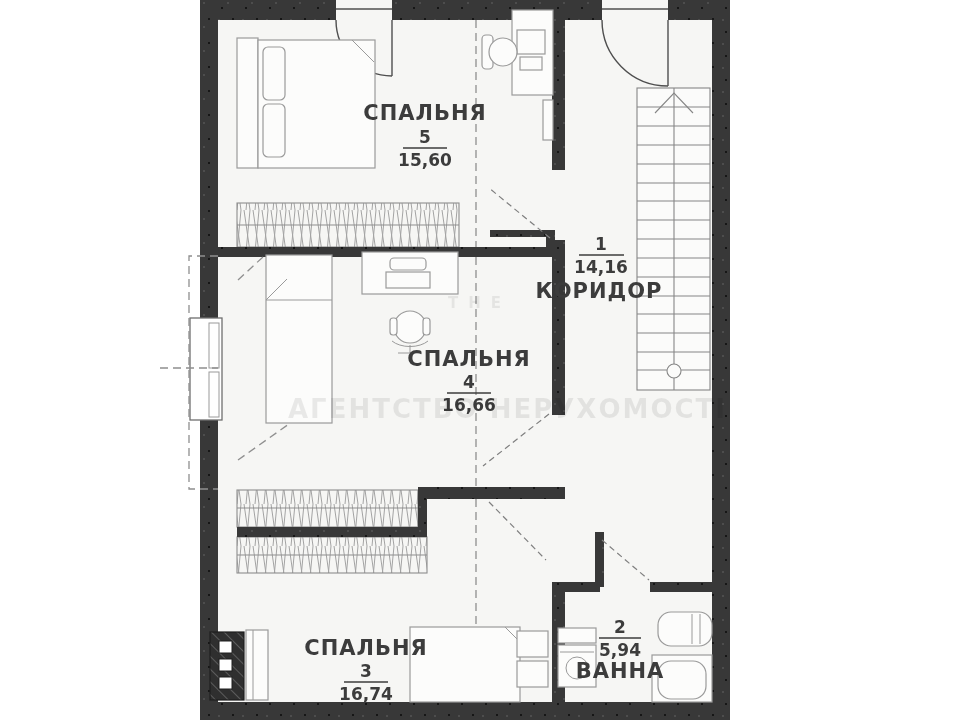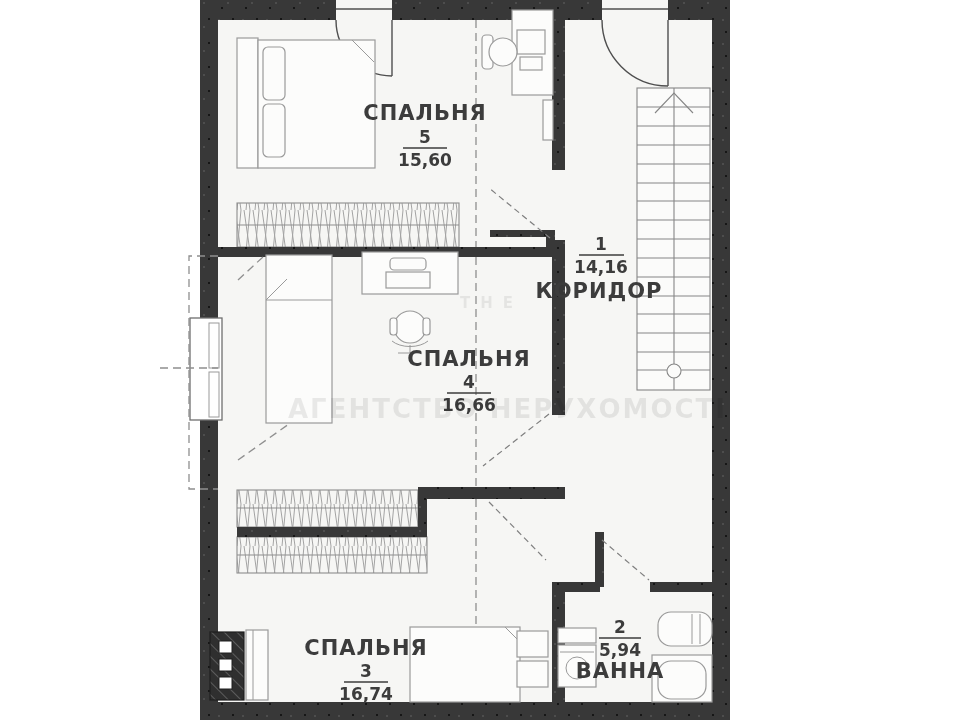--- a/index.html
+++ b/index.html
@@ -14,21 +14,21 @@
   .stairline{stroke:#868686;stroke-width:1.1;fill:none;}
   .doorline{stroke:#4f4f4f;stroke-width:1.4;fill:none;}
   .dash{stroke:#8f8f8f;stroke-width:1.3;fill:none;stroke-dasharray:8 5;}
   .swing{stroke:#7f7f7f;stroke-width:1.2;fill:none;stroke-dasharray:6 4;}
   .hatchbox{fill:url(#hang);stroke:#8d8d8d;stroke-width:1.1;}
   .rail{stroke:#8d8d8d;stroke-width:1;}
   .rname{font-size:21px;font-weight:600;letter-spacing:1px;fill:#3c3c3c;text-anchor:middle;}
   .rnum{font-size:17px;font-weight:600;fill:#3c3c3c;text-anchor:middle;}
   .frac{stroke:#3c3c3c;stroke-width:1.4;}
   .wm{position:absolute;pointer-events:none;font-weight:bold;white-space:nowrap;}
-  .wm-the{left:448px;top:294px;font-size:15px;letter-spacing:10px;color:rgba(0,0,0,0.07);margin-left:12px;}
+  .wm-the{left:448px;top:294px;font-size:15px;letter-spacing:10px;color:rgba(0,0,0,0.07);}
   .wm-brand{left:240px;top:284px;font-size:92px;letter-spacing:-2px;line-height:1;color:rgba(0,0,0,0.05);}
   .wm-tagline{left:288px;top:394px;font-size:26px;letter-spacing:2px;color:rgba(0,0,0,0.08);}
   .photo-edge{position:absolute;right:12px;top:0;width:2px;height:720px;background:rgba(0,0,0,0.045);}
 </style>
 </head>
 <body>
 
 <div class="stage">
 <svg width="960" height="720" viewBox="0 0 960 720">
   <defs>

